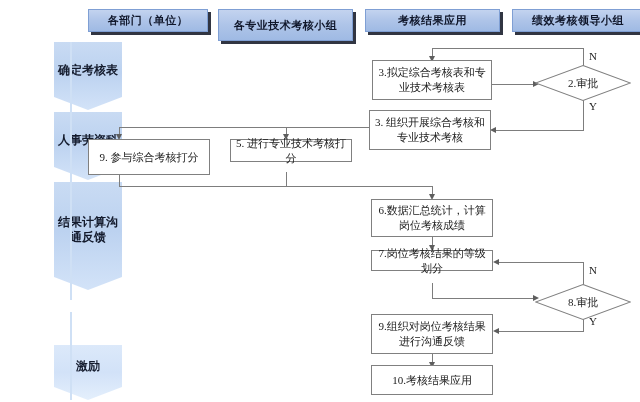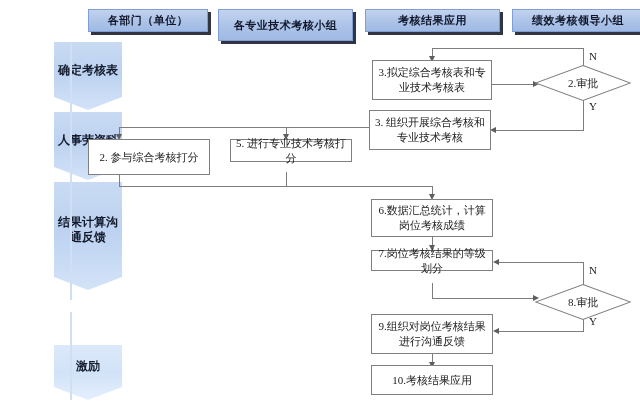--- a/index.html
+++ b/index.html
@@ -229,21 +229,21 @@
 
   <div class="node" style="left:372px; top:60px; width:120px; height:40px;">
     <span>3.拟定综合考核表和专业技术考核表</span>
   </div>
 
   <div class="node" style="left:369px; top:110px; width:122px; height:40px;">
     <span>3. 组织开展综合考核和专业技术考核</span>
   </div>
 
   <div class="node" style="left:88px; top:139px; width:122px; height:36px;">
-    <span>2. 参与综合考核打分</span>
+    <span>9. 参与综合考核打分</span>
   </div>
 
   <div class="node" style="left:230px; top:139px; width:122px; height:23px;">
     <span>5. 进行专业技术考核打分</span>
   </div>
 
   <div class="node" style="left:371px; top:199px; width:122px; height:38px;">
     <span>6.数据汇总统计，计算岗位考核成绩</span>
   </div>
 

